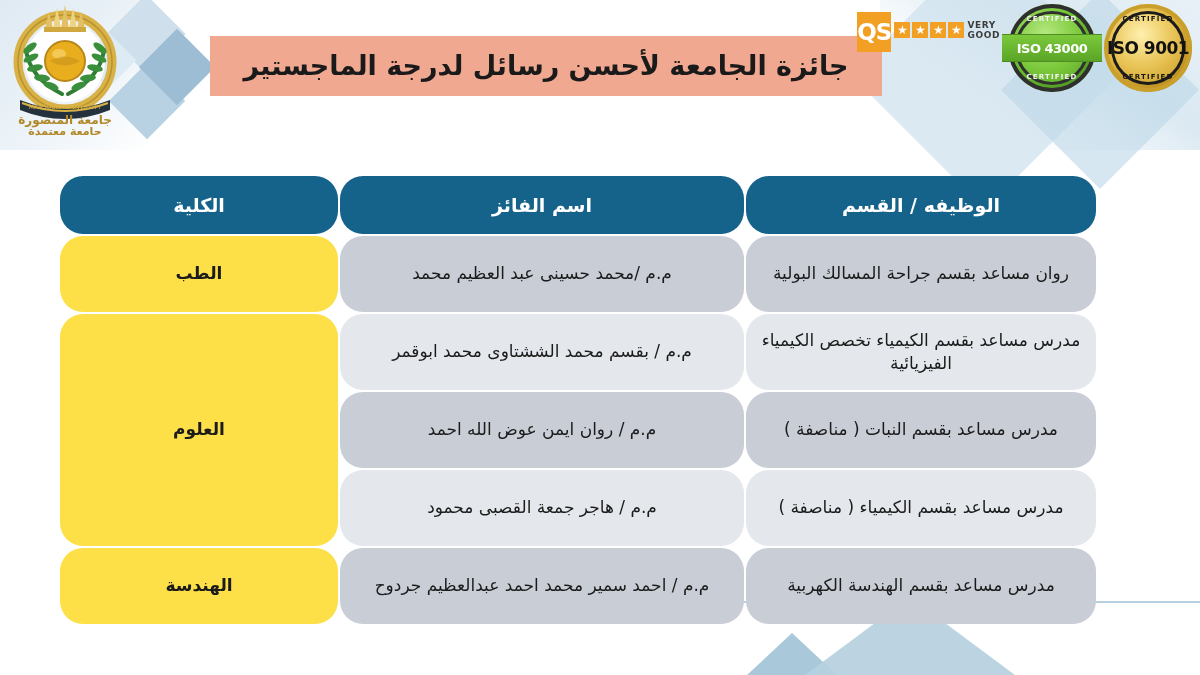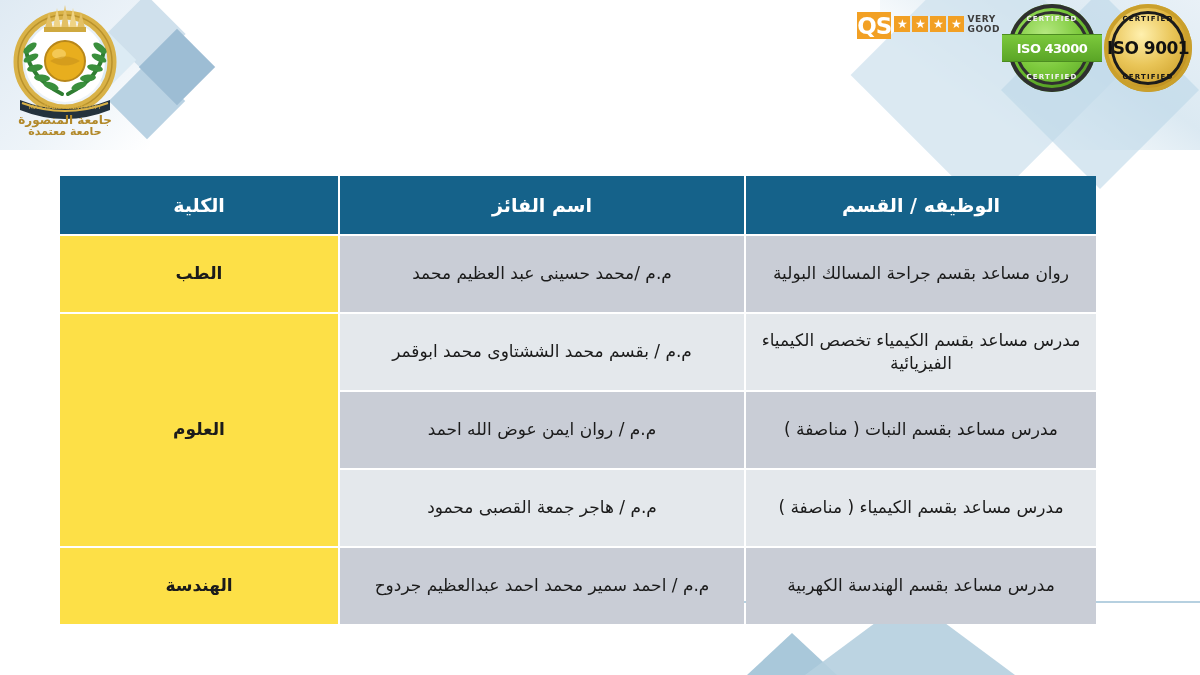--- a/index.html
+++ b/index.html
@@ -284,21 +284,21 @@
     display: flex;
     align-items: center;
     justify-content: center;
     color: #ffffff;
     font-size: 12px;
     line-height: 1;
   }
   .qs-logo {
     margin-top: 4px;
     width: 40px;
-    height: 27px;
+    height: 40px;
     background: #f2a024;
     color: #ffffff;
     font-size: 23px;
     font-weight: bold;
     display: flex;
     align-items: center;
     justify-content: center;
     letter-spacing: -1px;
     direction: ltr;
   }
@@ -318,20 +318,21 @@
     table-layout: fixed;
   }
   table.award th,
   table.award td {
     padding: 8px 12px;
     vertical-align: middle;
     text-align: center;
     font-size: 17px;
     color: #1b1b1b;
     line-height: 1.38;
+    border-radius: 23px;
   }
   table.award thead th {
     background: #15628a;
     color: #ffffff;
     font-weight: bold;
     font-size: 19px;
     height: 42px;
   }
   col.c-job  { width: 350px; }
   col.c-name { width: 404px; }
@@ -407,20 +408,23 @@
 
       <path d="M14 96 q45 18 90 0 l0 10 q-45 18 -90 0 z" fill="#23323d"></path>
       <path d="M16 99 q43 16 86 0" fill="none" stroke="#d9b247" stroke-width="2"></path>
       <text x="59" y="105" text-anchor="middle" font-size="6" fill="#d9b247" font-family="DejaVu Sans, sans-serif">MANSOURA UNIVERSITY</text>
 
       <text x="59" y="120" text-anchor="middle" font-size="12" font-weight="bold" fill="#b2892a" font-family="DejaVu Sans, sans-serif" direction="rtl">جامعة المنصورة</text>
       <text x="59" y="131" text-anchor="middle" font-size="11" font-weight="bold" fill="#b2892a" font-family="DejaVu Sans, sans-serif" direction="rtl">جامعة معتمدة</text>
     </g>
   </svg>
 
+  <div class="title-banner">
+    <div class="title-text">جائزة الجامعة لأحسن رسائل لدرجة الماجستير</div>
+  </div>
 
   <div class="badges">
 
     <div class="badge-qs">
       <div class="qs-verygood">VERY GOOD</div>
       <div class="qs-stars">
         <span class="qs-star">★</span>
         <span class="qs-star">★</span>
         <span class="qs-star">★</span>
         <span class="qs-star">★</span>

